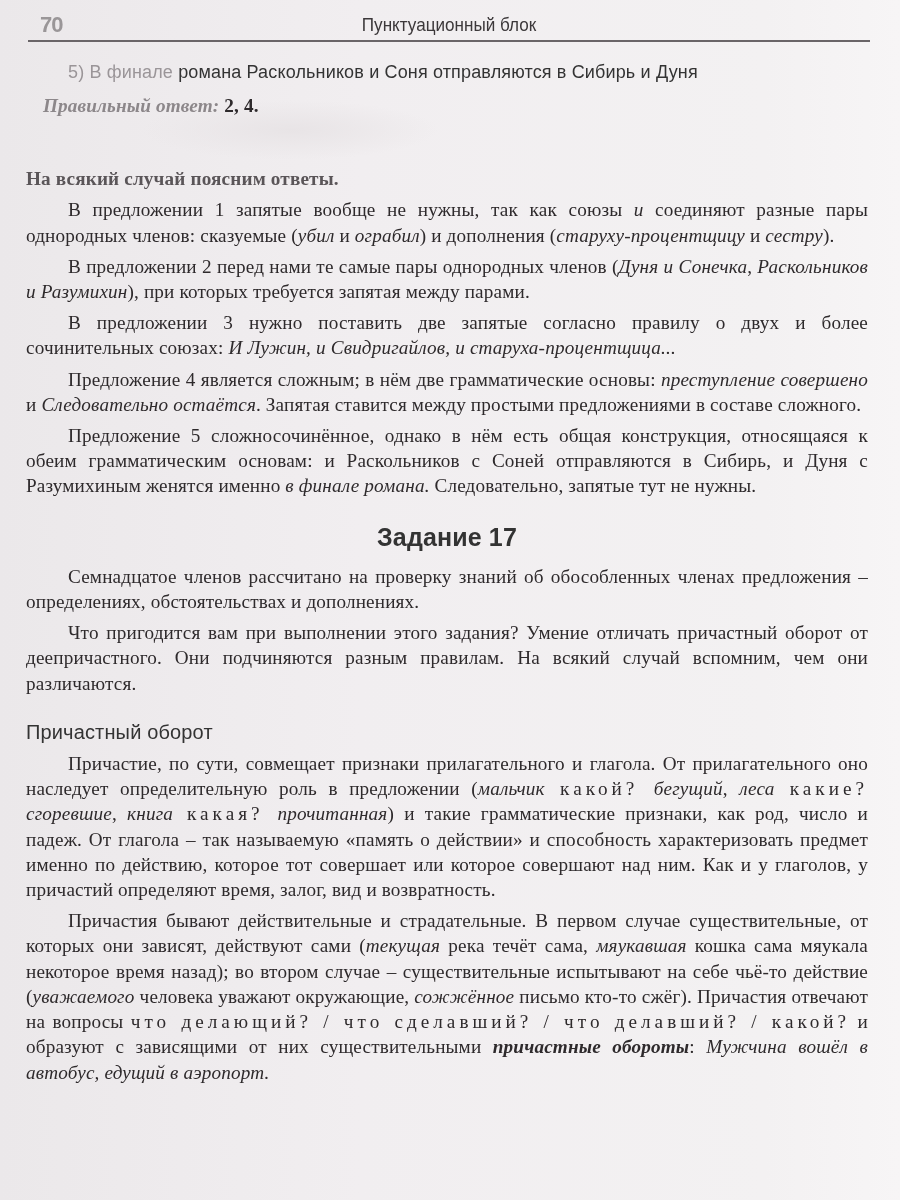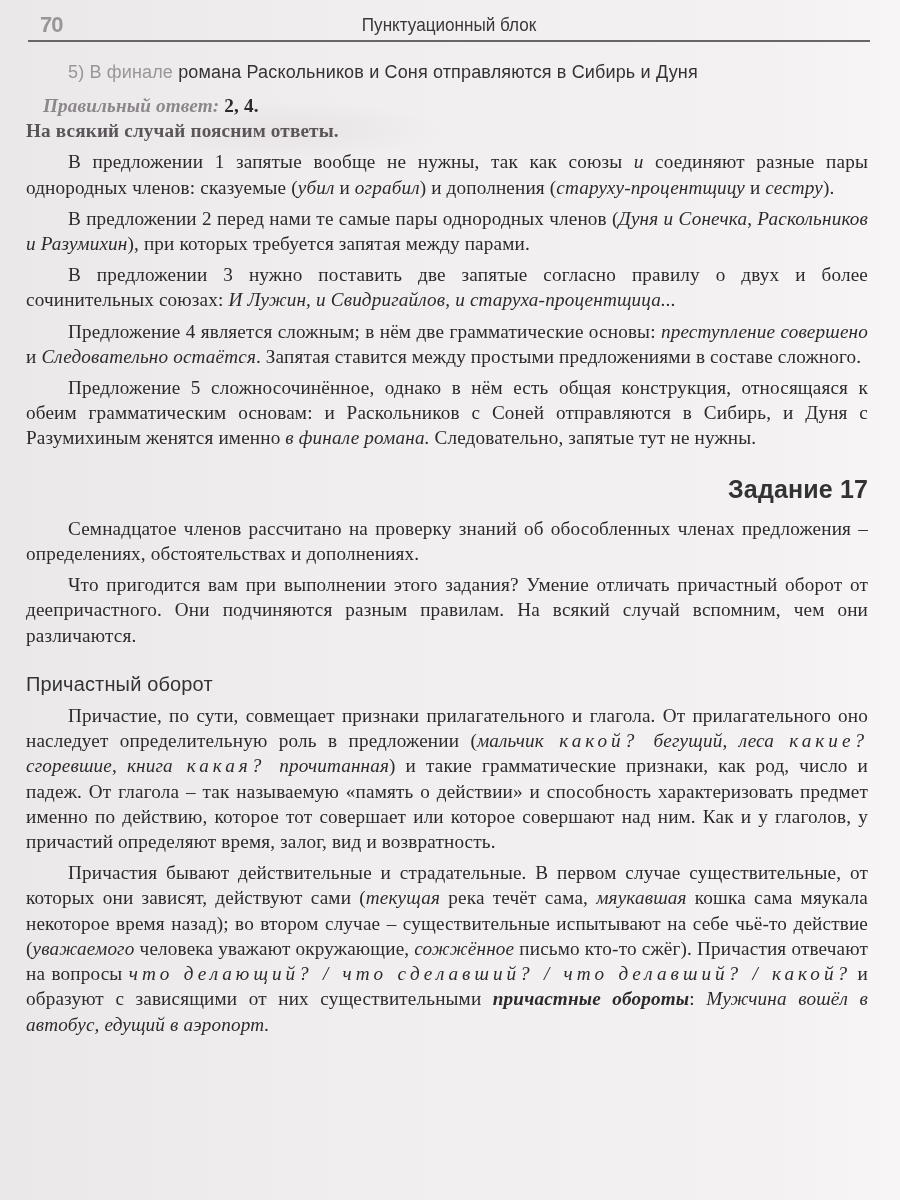--- a/index.html
+++ b/index.html
@@ -39,25 +39,25 @@
   .sans-item {
     font-family: "Liberation Sans", "DejaVu Sans", sans-serif;
     font-size: 18px; line-height: 25px;
     padding-left: 42px; text-indent: 0; color: #333;
   }
   .sans-item .cont { display: block; padding-left: 28px; }
   .faded { color: #9a9598; }
   .answer-label { font-style: italic; font-weight: bold; color: #8c878a; margin-left: 17px; }
   .bold-serif { font-weight: bold; }
   em, .it { font-style: italic; }
-  .spaced { letter-spacing: 4px; font-style: italic; }
+  .spaced { letter-spacing: 4px; }
   .bi { font-style: italic; font-weight: bold; }
   .heading-task {
     font-family: "Liberation Sans", "DejaVu Sans", sans-serif;
-    font-weight: bold; font-size: 25px; text-align: right;
+    font-weight: bold; font-size: 25px; text-align: center;
     margin: 26px 0 14px 0; color: #333;
   }
   .heading-sub {
     font-family: "Liberation Sans", "DejaVu Sans", sans-serif;
     font-size: 20px; text-align: left;
     margin: 24px 0 6px 0; color: #333;
   }
   .stain {
     position: absolute; border-radius: 50%; pointer-events: none;
   }
@@ -73,21 +73,21 @@
     <span class="page-number">70</span>
     <div class="section-title">Пунктуационный блок</div>
   </div>
 
   <div class="content">
 
     <p class="sans-item"><span class="faded">5) В финале</span><span> романа Раскольников и Соня отправляются в Сибирь и Дуня</span></p>
 
     <p style="margin-top:8px;"><span class="answer-label">Правильный ответ:</span><span class="bold-serif"> 2, 4.</span></p>
 
-    <p class="bold-serif" style="color:#5a5558;">На всякий случай поясним ответы.</p>
+    <p class="bold-serif" style="color:#5a5558;margin-top:48px;">На всякий случай поясним ответы.</p>
 
     <p class="indent sp-before"><span>В предложении 1 запятые вообще не нужны, так как союзы </span><em>и</em><span> соединяют разные пары однородных членов: сказуемые (</span><em>убил</em><span> и </span><em>ограбил</em><span>) и дополнения (</span><em>старуху-процентщицу</em><span> и </span><em>сестру</em><span>).</span></p>
 
     <p class="indent sp-before"><span>В предложении 2 перед нами те самые пары однородных членов (</span><em>Дуня и Сонечка</em><span>, </span><em>Раскольников и Разумихин</em><span>), при которых требуется запятая между парами.</span></p>
 
     <p class="indent sp-before"><span>В предложении 3 нужно поставить две запятые согласно правилу о двух и более сочинительных союзах: </span><em>И Лужин, и Свидригайлов, и старуха-процентщица...</em></p>
 
     <p class="indent sp-before"><span>Предложение 4 является сложным; в нём две грамматические основы: </span><em>преступление совершено</em><span> и </span><em>Следовательно остаётся</em><span>. Запятая ставится между простыми предложениями в составе сложного.</span></p>
 
     <p class="indent sp-before"><span>Предложение 5 сложносочинённое, однако в нём есть общая конструкция, относящаяся к обеим грамматическим основам: и Раскольников с Соней отправляются в Сибирь, и Дуня с Разумихиным женятся именно </span><em>в финале романа.</em><span> Следовательно, запятые тут не нужны.</span></p>

